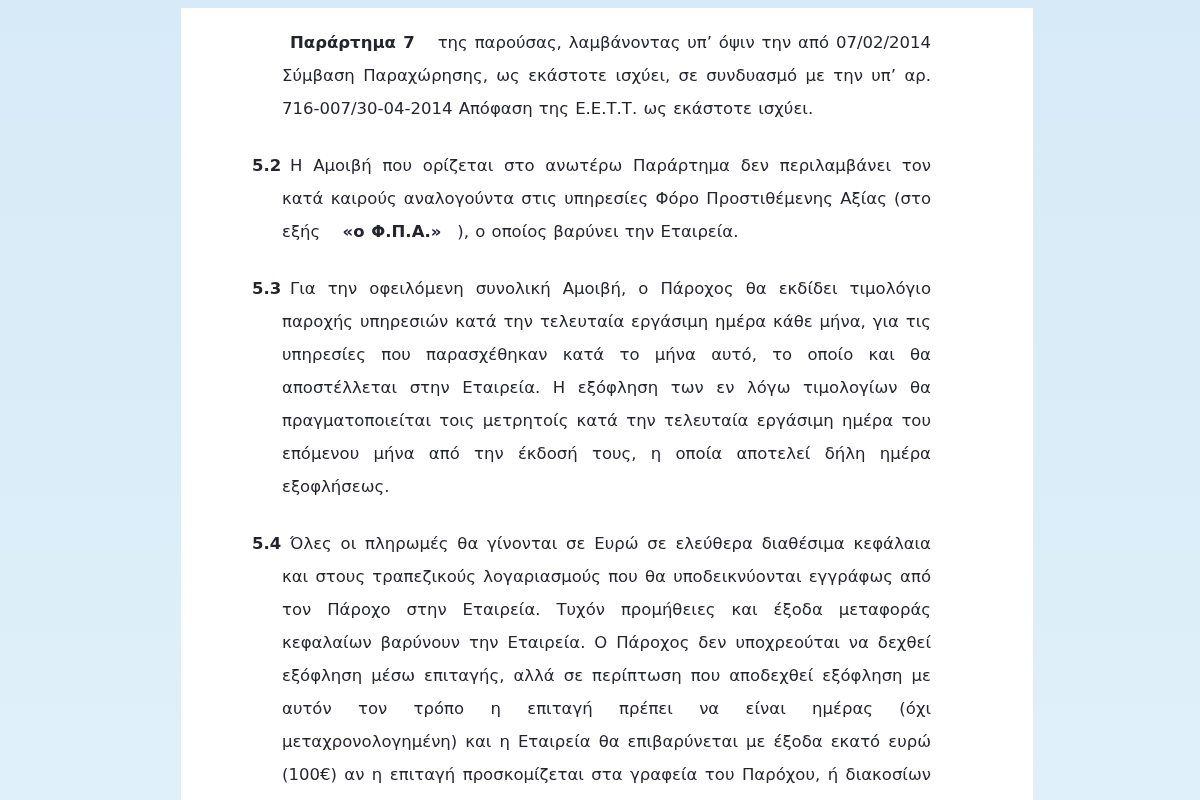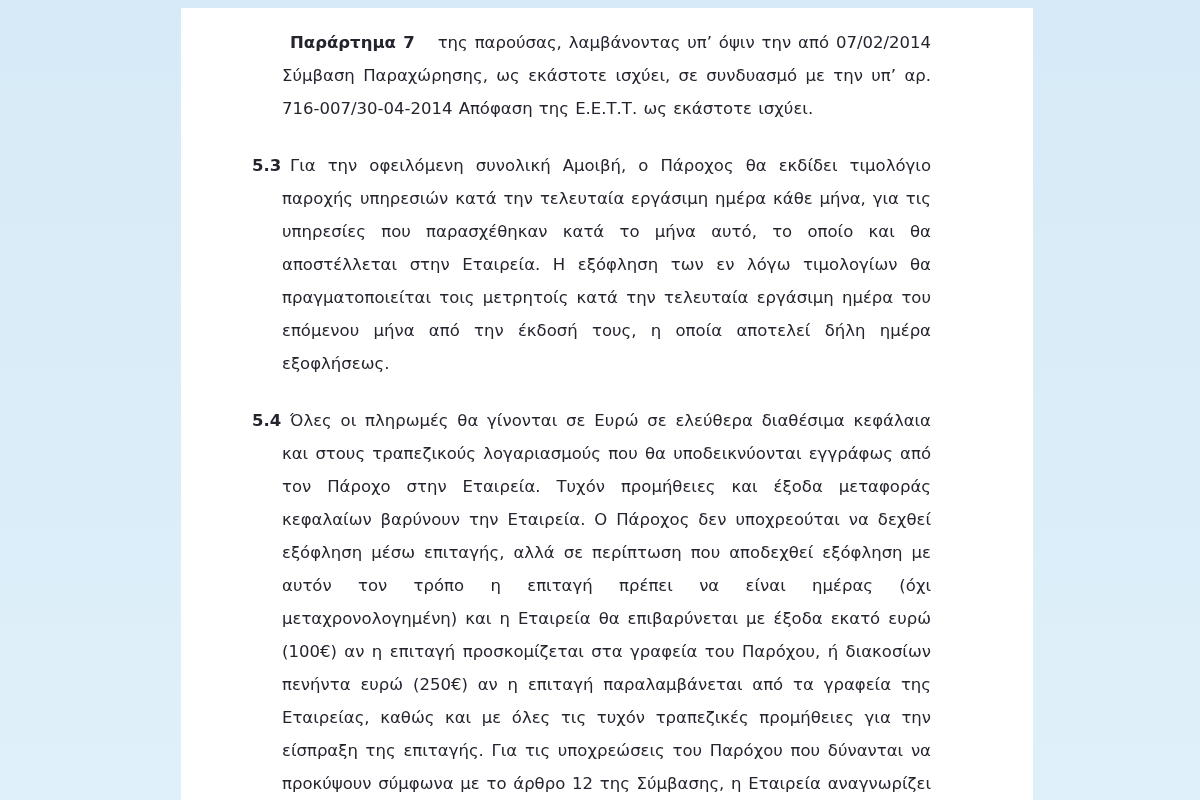--- a/index.html
+++ b/index.html
@@ -36,16 +36,17 @@
     font-weight: 700;
   }
   .bold { font-weight: 700; }
 </style>
 </head>
 <body>
 
 <div class="paper">
   <div class="doc-body">
       <div class="para"><span class="bold">Παράρτημα 7</span><span> της παρούσας, λαμβάνοντας υπ’ όψιν την από 07/02/2014 Σύμβαση Παραχώρησης, ως εκάστοτε ισχύει, σε συνδυασμό με την υπ’ αρ. 716-007/30-04-2014 Απόφαση της Ε.Ε.Τ.Τ. ως εκάστοτε ισχύει.</span></div>
+      <div class="para"><span class="num">5.2</span><span>Η Αμοιβή που ορίζεται στο ανωτέρω Παράρτημα δεν περιλαμβάνει τον κατά καιρούς αναλογούντα στις υπηρεσίες Φόρο Προστιθέμενης Αξίας (στο εξής </span><span class="bold">«ο Φ.Π.Α.»</span><span>), ο οποίος βαρύνει την Εταιρεία.</span></div>
       <div class="para"><span class="num">5.3</span><span>Για την οφειλόμενη συνολική Αμοιβή, ο Πάροχος θα εκδίδει τιμολόγιο παροχής υπηρεσιών κατά την τελευταία εργάσιμη ημέρα κάθε μήνα, για τις υπηρεσίες που παρασχέθηκαν κατά το μήνα αυτό, το οποίο και θα αποστέλλεται στην Εταιρεία. Η εξόφληση των εν λόγω τιμολογίων θα πραγματοποιείται τοις μετρητοίς κατά την τελευταία εργάσιμη ημέρα του επόμενου μήνα από την έκδοσή τους, η οποία αποτελεί δήλη ημέρα εξοφλήσεως.</span></div>
       <div class="para"><span class="num">5.4</span><span>Όλες οι πληρωμές θα γίνονται σε Ευρώ σε ελεύθερα διαθέσιμα κεφάλαια και στους τραπεζικούς λογαριασμούς που θα υποδεικνύονται εγγράφως από τον Πάροχο στην Εταιρεία. Τυχόν προμήθειες και έξοδα μεταφοράς κεφαλαίων βαρύνουν την Εταιρεία. Ο Πάροχος δεν υποχρεούται να δεχθεί εξόφληση μέσω επιταγής, αλλά σε περίπτωση που αποδεχθεί εξόφληση με αυτόν τον τρόπο η επιταγή πρέπει να είναι ημέρας (όχι μεταχρονολογημένη) και η Εταιρεία θα επιβαρύνεται με έξοδα εκατό ευρώ (100€) αν η επιταγή προσκομίζεται στα γραφεία του Παρόχου, ή διακοσίων πενήντα ευρώ (250€) αν η επιταγή παραλαμβάνεται από τα γραφεία της Εταιρείας, καθώς και με όλες τις τυχόν τραπεζικές προμήθειες για την είσπραξη της επιταγής. Για τις υποχρεώσεις του Παρόχου που δύνανται να προκύψουν σύμφωνα με το άρθρο 12 της Σύμβασης, η Εταιρεία αναγνωρίζει και αποδέχεται ότι, εφόσον της ζητηθεί, θα καταβάλλει την οφειλόμενη Αμοιβή σύμφωνα με τις οδηγίες του</span></div>
     </div>
 </div>
 
 </body></html>

